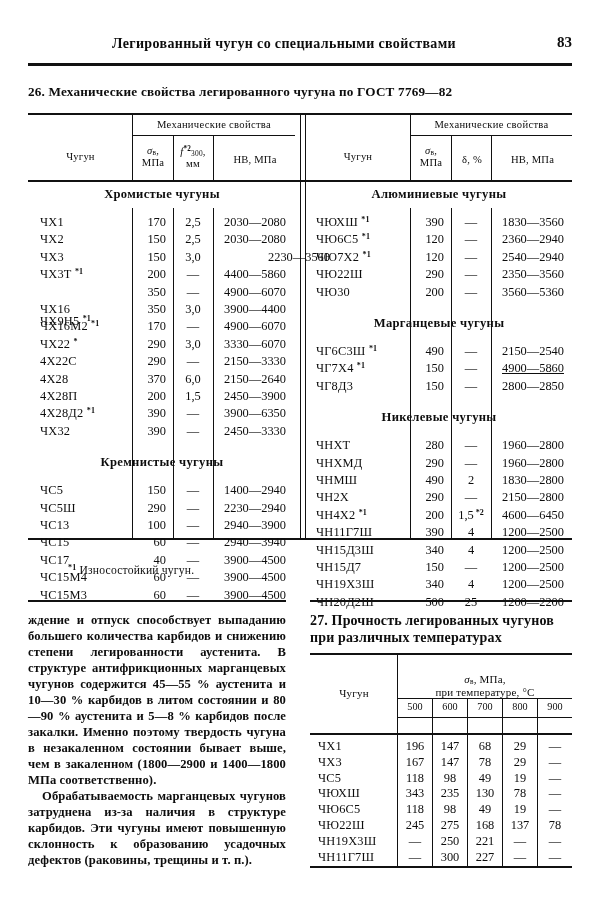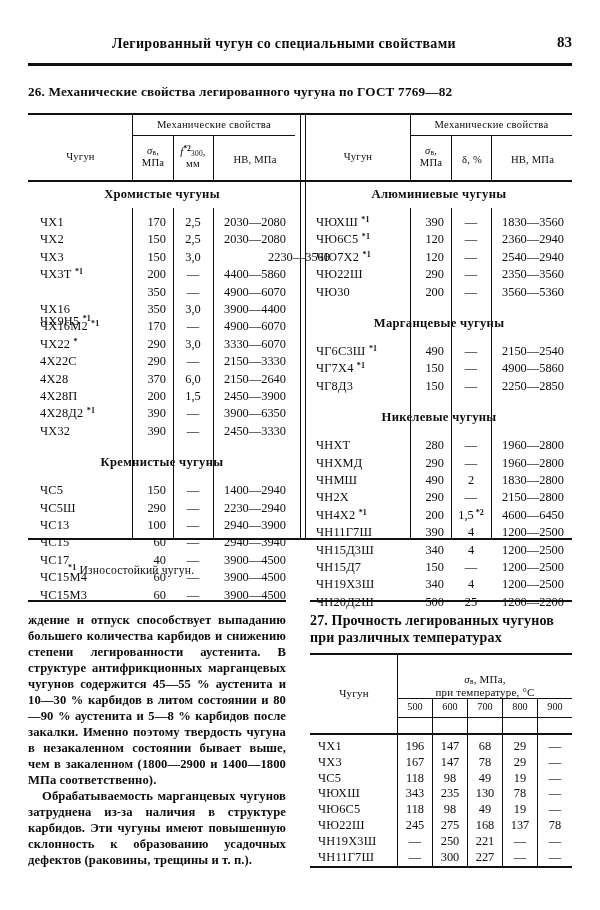--- a/index.html
+++ b/index.html
@@ -343,25 +343,25 @@
         <div class="cell-c" style="left:424px; top:171.60000000000002px; width:38px;">—</div>
         <div class="cell-c" style="left:466px; top:171.60000000000002px; width:78px;">3560—5360</div>
         <div class="sect-title" style="left:278px; top:203.00000000000003px; width:266px;">Марганцевые чугуны</div>
         <div class="row-name" style="left:288px; top:231.00000000000003px;">ЧГ6С3Ш <span class="mark">*1</span></div>
         <div class="cell-num" style="left:386px; top:231.00000000000003px; width:30px;">490</div>
         <div class="cell-c" style="left:424px; top:231.00000000000003px; width:38px;">—</div>
         <div class="cell-c" style="left:466px; top:231.00000000000003px; width:78px;">2150—2540</div>
         <div class="row-name" style="left:288px; top:248.40000000000003px;">ЧГ7Х4 <span class="mark">*1</span></div>
         <div class="cell-num" style="left:386px; top:248.40000000000003px; width:30px;">150</div>
         <div class="cell-c" style="left:424px; top:248.40000000000003px; width:38px;">—</div>
-        <div class="cell-c" style="left:466px; top:248.40000000000003px; width:78px;">4900—5860</div>
+        <div class="cell-c" style="left:466px; top:248.40000000000003px; width:78px;text-decoration:underline;">4900—5860</div>
         <div class="row-name" style="left:288px; top:265.8px;">ЧГ8Д3</div>
         <div class="cell-num" style="left:386px; top:265.8px; width:30px;">150</div>
         <div class="cell-c" style="left:424px; top:265.8px; width:38px;">—</div>
-        <div class="cell-c" style="left:466px; top:265.8px; width:78px;">2250—2850</div>
+        <div class="cell-c" style="left:466px; top:265.8px; width:78px;">2800—2850</div>
         <div class="sect-title" style="left:278px; top:297.2px; width:266px;">Никелевые чугуны</div>
         <div class="row-name" style="left:288px; top:325.2px;">ЧНХТ</div>
         <div class="cell-num" style="left:386px; top:325.2px; width:30px;">280</div>
         <div class="cell-c" style="left:424px; top:325.2px; width:38px;">—</div>
         <div class="cell-c" style="left:466px; top:325.2px; width:78px;">1960—2800</div>
         <div class="row-name" style="left:288px; top:342.59999999999997px;">ЧНХМД</div>
         <div class="cell-num" style="left:386px; top:342.59999999999997px; width:30px;">290</div>
         <div class="cell-c" style="left:424px; top:342.59999999999997px; width:38px;">—</div>
         <div class="cell-c" style="left:466px; top:342.59999999999997px; width:78px;">1960—2800</div>
         <div class="row-name" style="left:288px; top:359.99999999999994px;">ЧНМШ</div>

